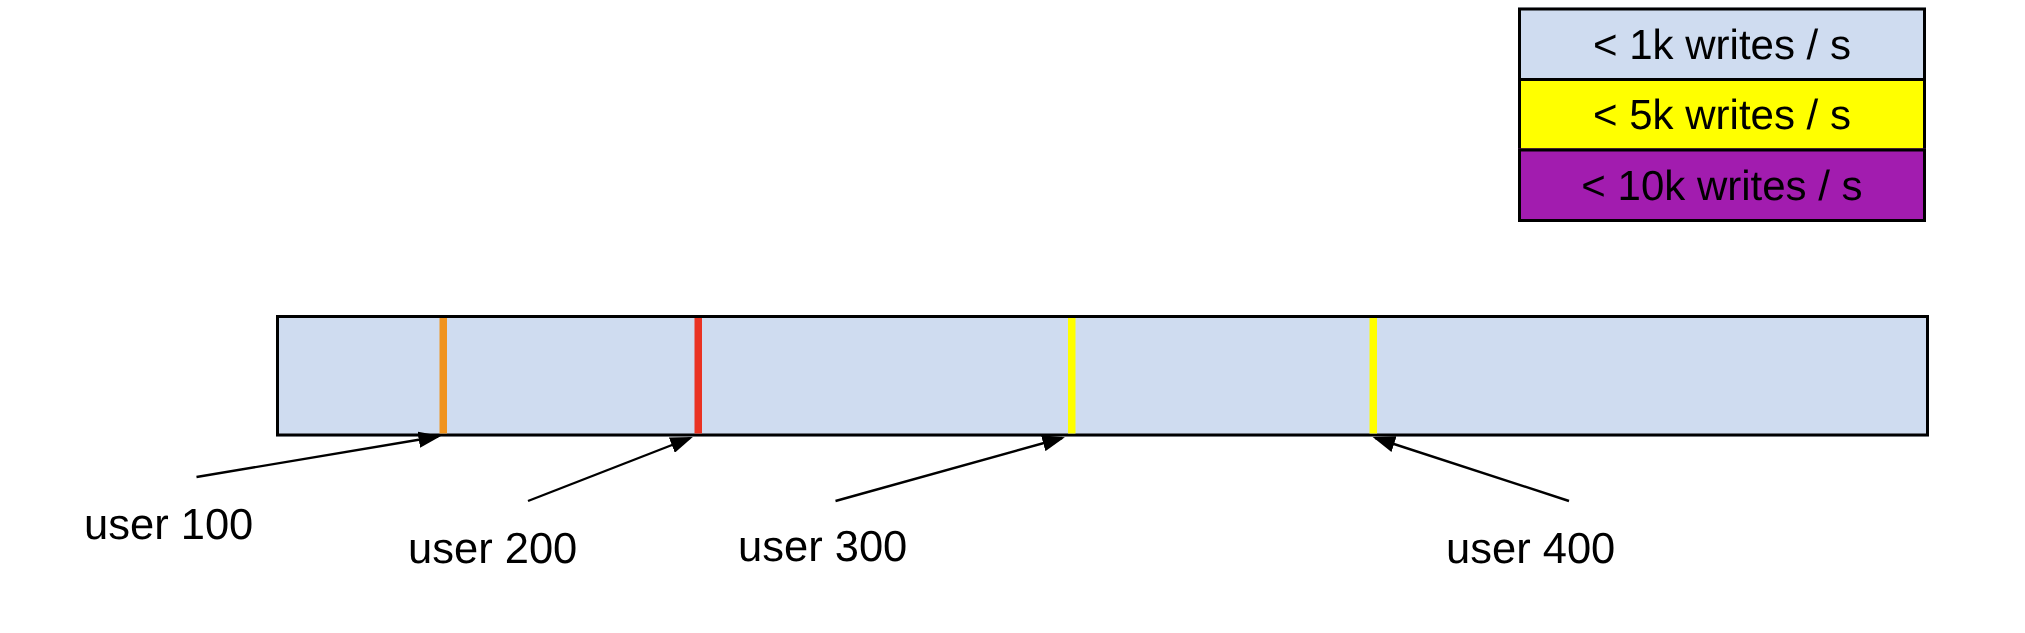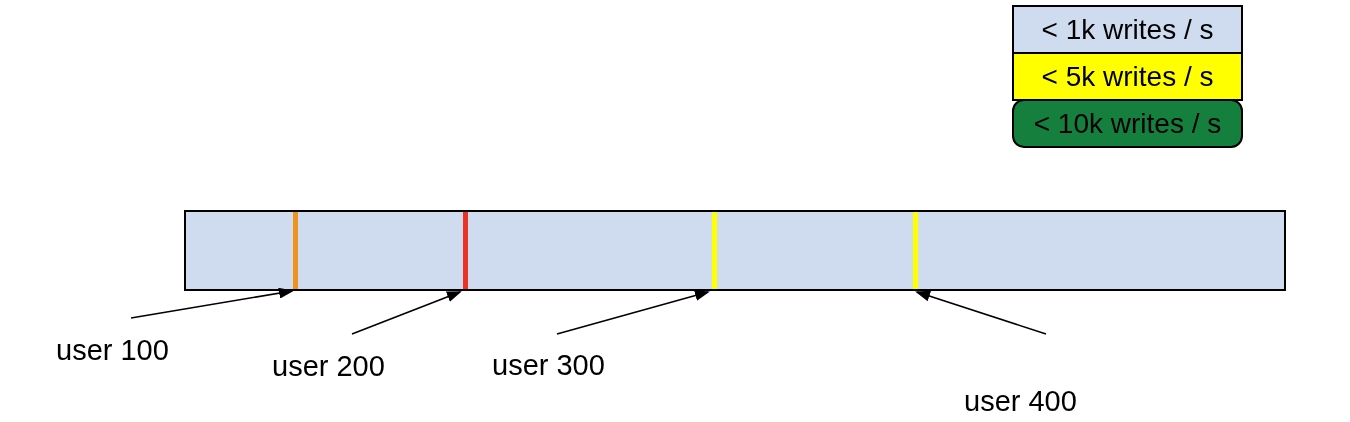--- a/index.html
+++ b/index.html
@@ -32,21 +32,21 @@
   .stripe {
     position: absolute;
     top: 0;
     width: 5px;
     height: 100%;
   }
   .legend {
     position: absolute;
     left: 1012px;
     top: 5px;
-    width: 231px;
+    width: 272px;
   }
   .legend-row {
     height: 49px;
     border: 2px solid #000000;
     box-sizing: border-box;
     margin-top: -2px;
     display: flex;
     align-items: center;
     justify-content: center;
     font-size: 28px;
@@ -86,29 +86,29 @@
     <div class="stripe" style="left: 727px; background: rgb(255, 255, 0);"></div>
   </div>
 
   <div class="legend">
     <div class="legend-row" style="background: rgb(207, 220, 240);">
       <span>&lt; 1k writes / s</span>
     </div>
     <div class="legend-row" style="background: rgb(255, 255, 0);">
       <span>&lt; 5k writes / s</span>
     </div>
-    <div class="legend-row" style="background: #15803d; border-radius: 12px;">
+    <div class="legend-row" style="background: #a21caf;">
       <span>&lt; 10k writes / s</span>
     </div>
   </div>
 
   <div class="user-label" style="left: 56px; top: 334px; text-align: right;">user 100</div>
   <div class="user-label" style="left: 272px; top: 350px;">user 200</div>
   <div class="user-label" style="left: 492px; top: 349px; text-align: center;">user 300</div>
-  <div class="user-label" style="left: 964px; top: 350px; margin-top: 35px;">user 400</div>
+  <div class="user-label" style="left: 964px; top: 350px;">user 400</div>
 
   <svg class="arrows-overlay" viewBox="0 0 1350 422" xmlns="http://www.w3.org/2000/svg">
     <defs>
       <marker id="arrowhead" markerUnits="userSpaceOnUse" markerWidth="15" markerHeight="11" refX="13" refY="5.5" orient="auto">
         <path d="M0,0 L15,5.5 L0,11 Z" fill="#000000"></path>
       </marker>
     </defs>
     <line class="arrow-line" marker-end="url(#arrowhead)" x1="131" y1="318" x2="292" y2="291"></line>
     <line class="arrow-line" marker-end="url(#arrowhead)" x1="352" y1="334" x2="460" y2="292"></line>
     <line class="arrow-line" marker-end="url(#arrowhead)" x1="557" y1="334" x2="708" y2="292"></line>

